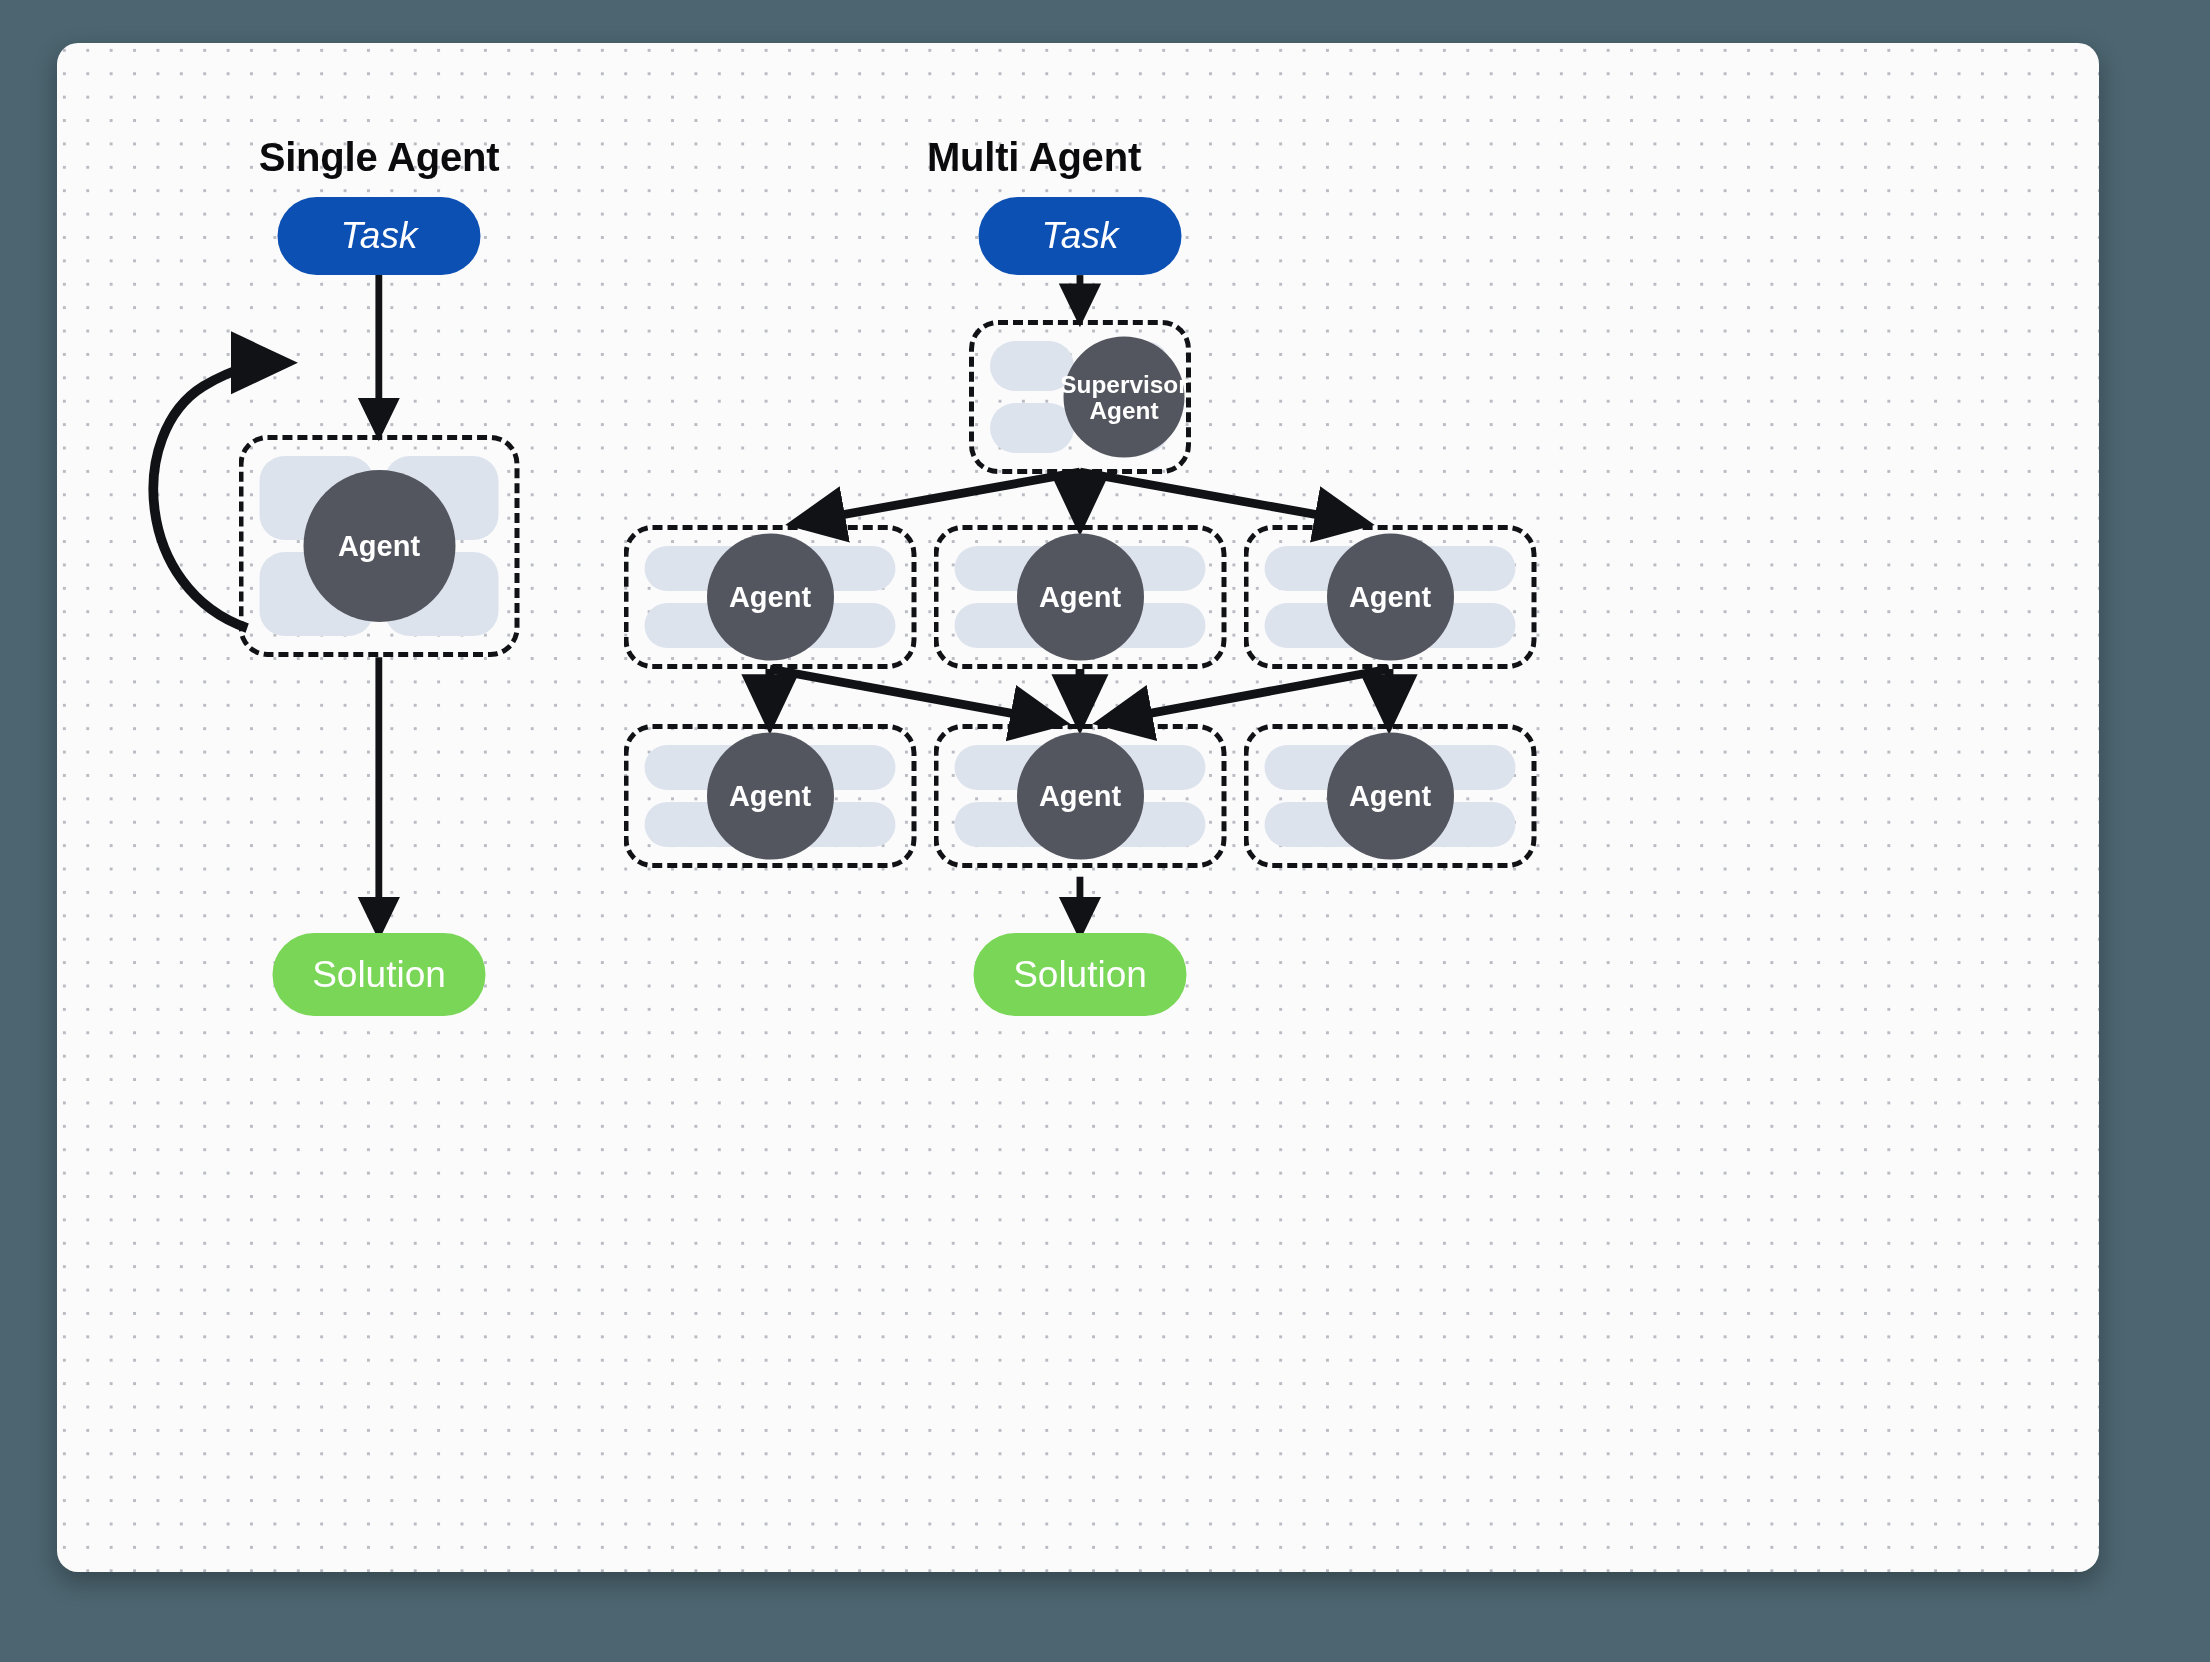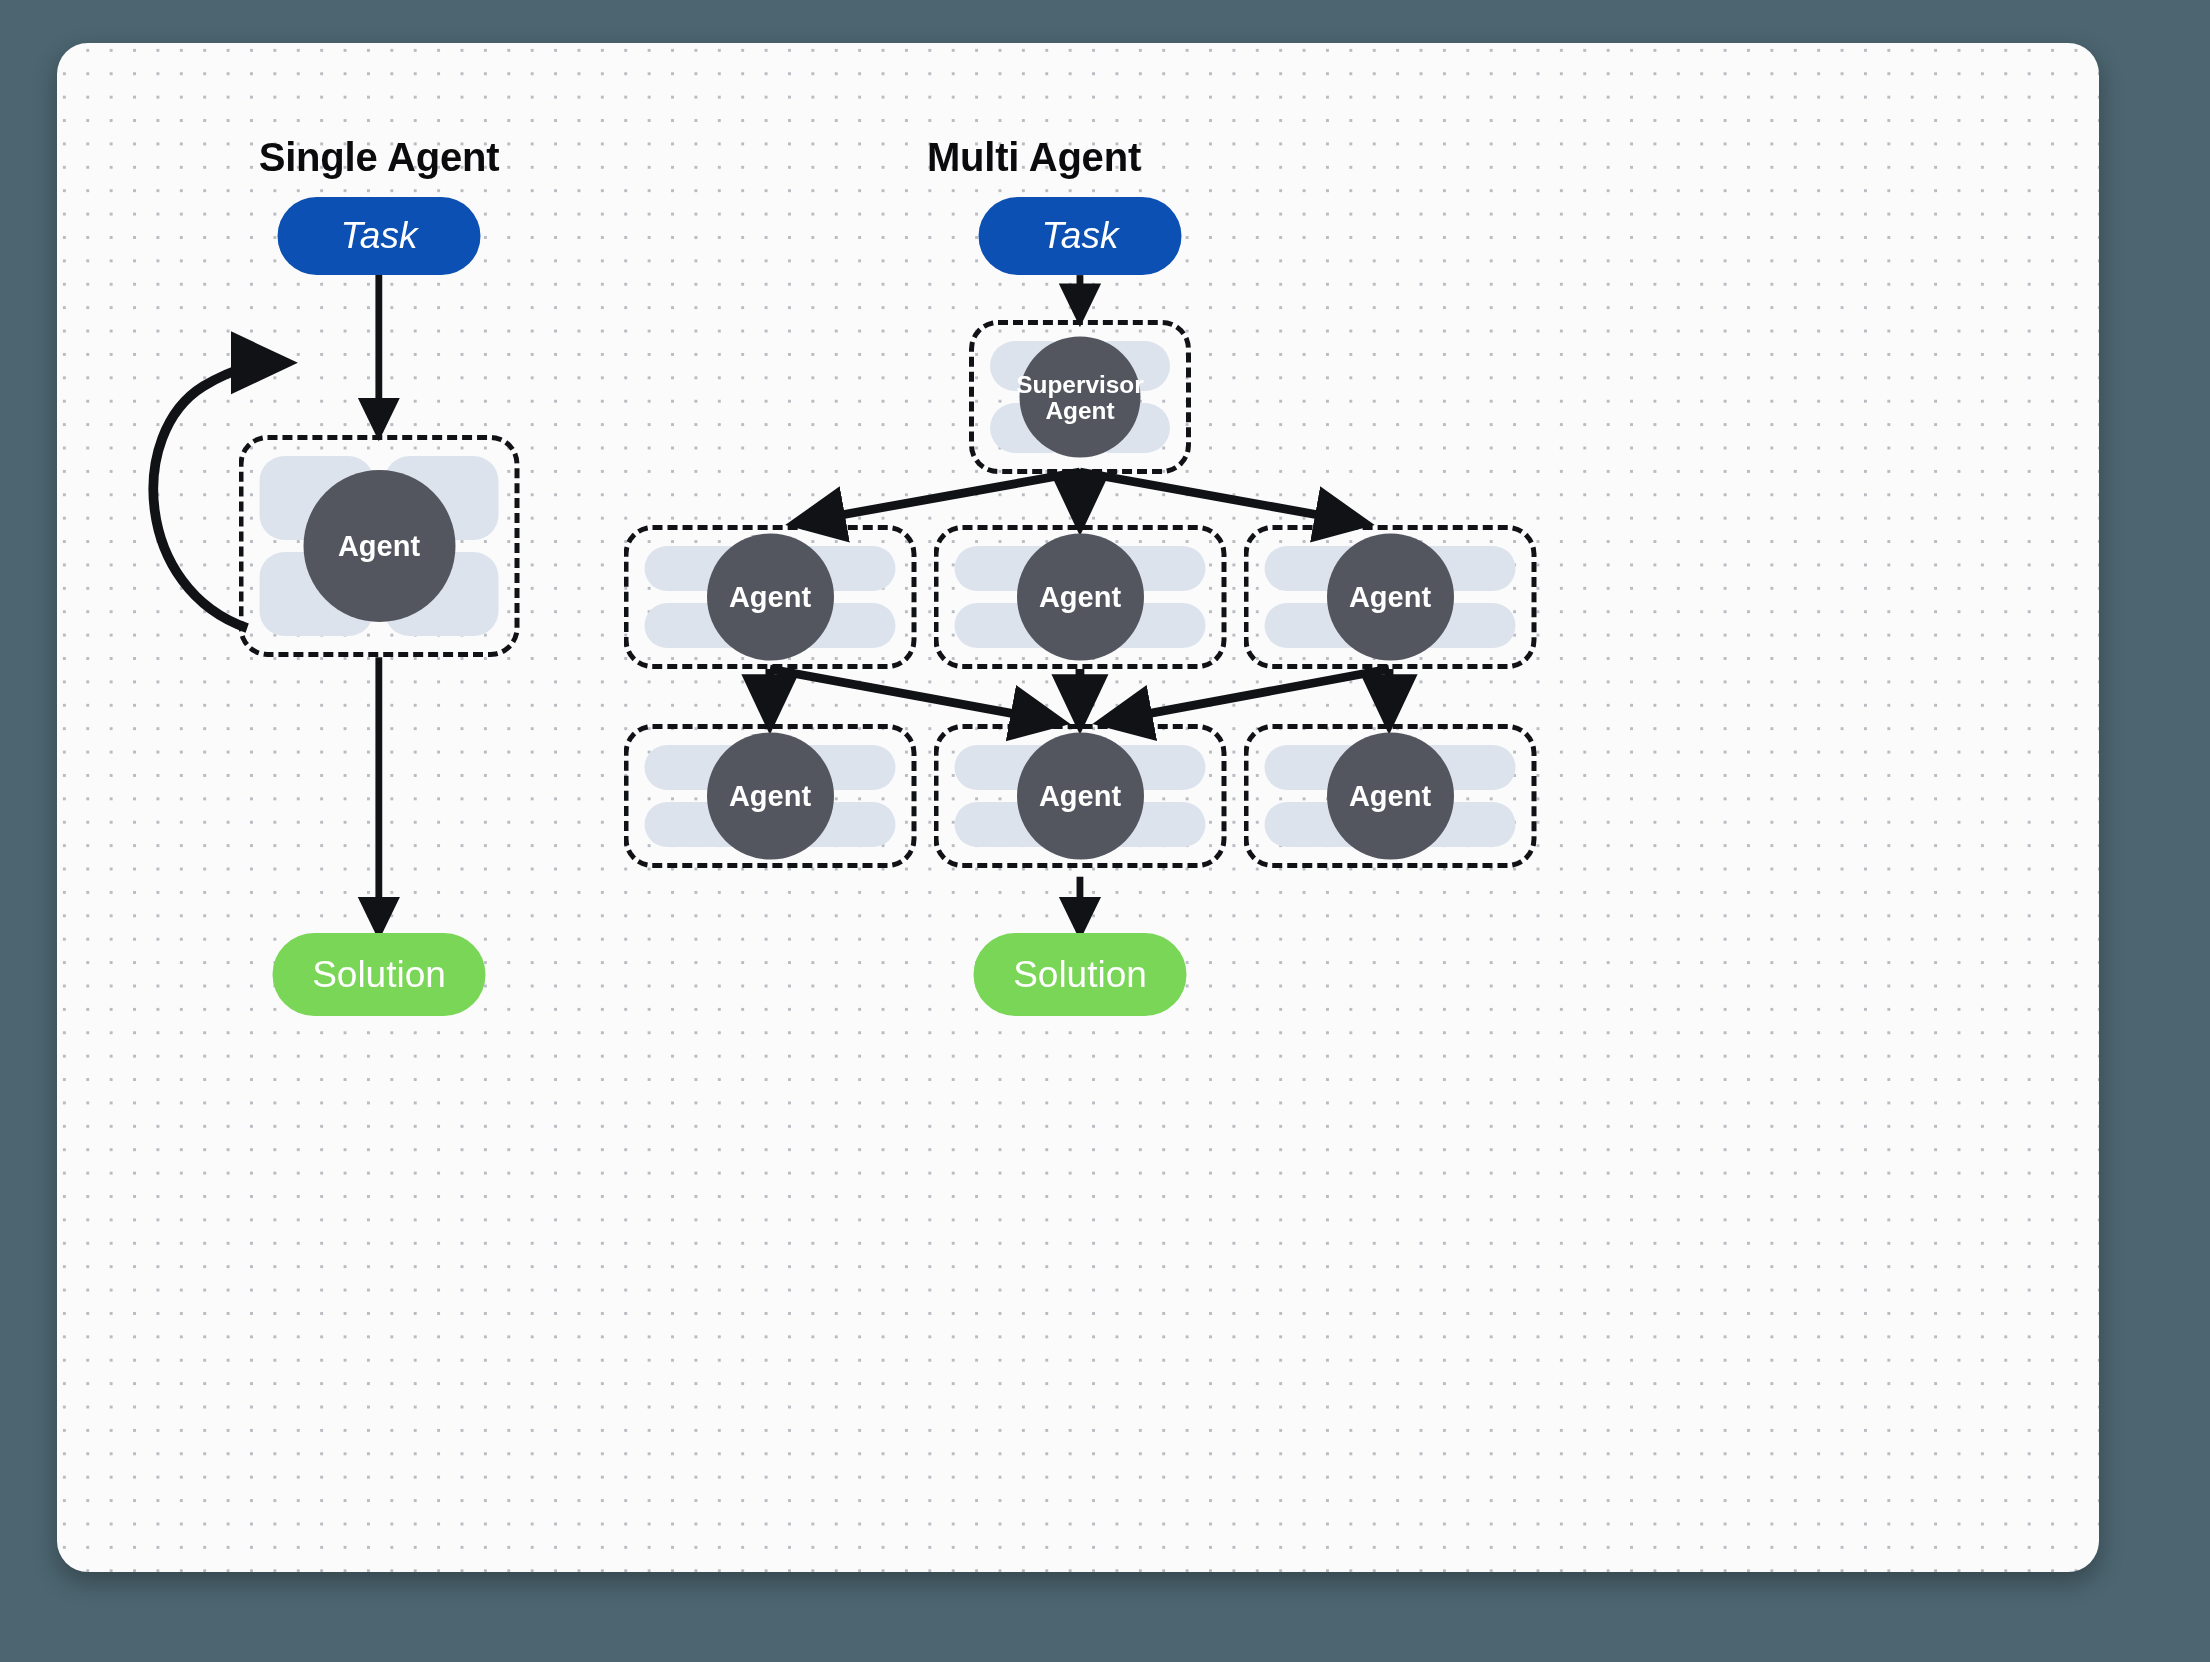--- a/index.html
+++ b/index.html
@@ -18,21 +18,21 @@
     position: absolute;
     left: 57px;
     top: 43px;
     width: 2042px;
     height: 1529px;
     background-color: #fbfbfc;
     background-image:
       radial-gradient(circle at 1.6px 1.6px, #b9bcc2 1.6px, rgba(0,0,0,0) 1.7px);
     background-size: 23.4px 23.4px;
     background-position: 5.9px 5.9px;
-    border-radius: 31px;
+    border-radius: 21px;
     box-shadow: 0 9.8px 25px rgba(0,0,0,0.30);
     overflow: hidden;
   }
 
   
   .col-title {
     position: absolute;
     font-size: 40px;
     font-weight: 700;
     color: #0b0b0d;
@@ -169,21 +169,21 @@
 
   <div class="col-title" style="left:977px; top:92px;">Multi Agent</div>
 
   <div class="pill task" style="left:1023px; top:154px;">Task</div>
 
   <div class="cluster" style="left:1023px; top:277px; width:222px; height:154px;">
     <div class="petal"></div>
     <div class="petal"></div>
     <div class="petal"></div>
     <div class="petal"></div>
-    <div class="core small" style="width:121px; height:121px;">
+    <div class="core small" style="width:121px; height:121px;margin-left:44px;">
       <span>Supervisor</span>
       <span>Agent</span>
     </div>
   </div>
 
   <div class="cluster" style="left:713px; top:482px; width:293px; height:144px;">
     <div class="petal"></div>
     <div class="petal"></div>
     <div class="petal"></div>
     <div class="petal"></div>

